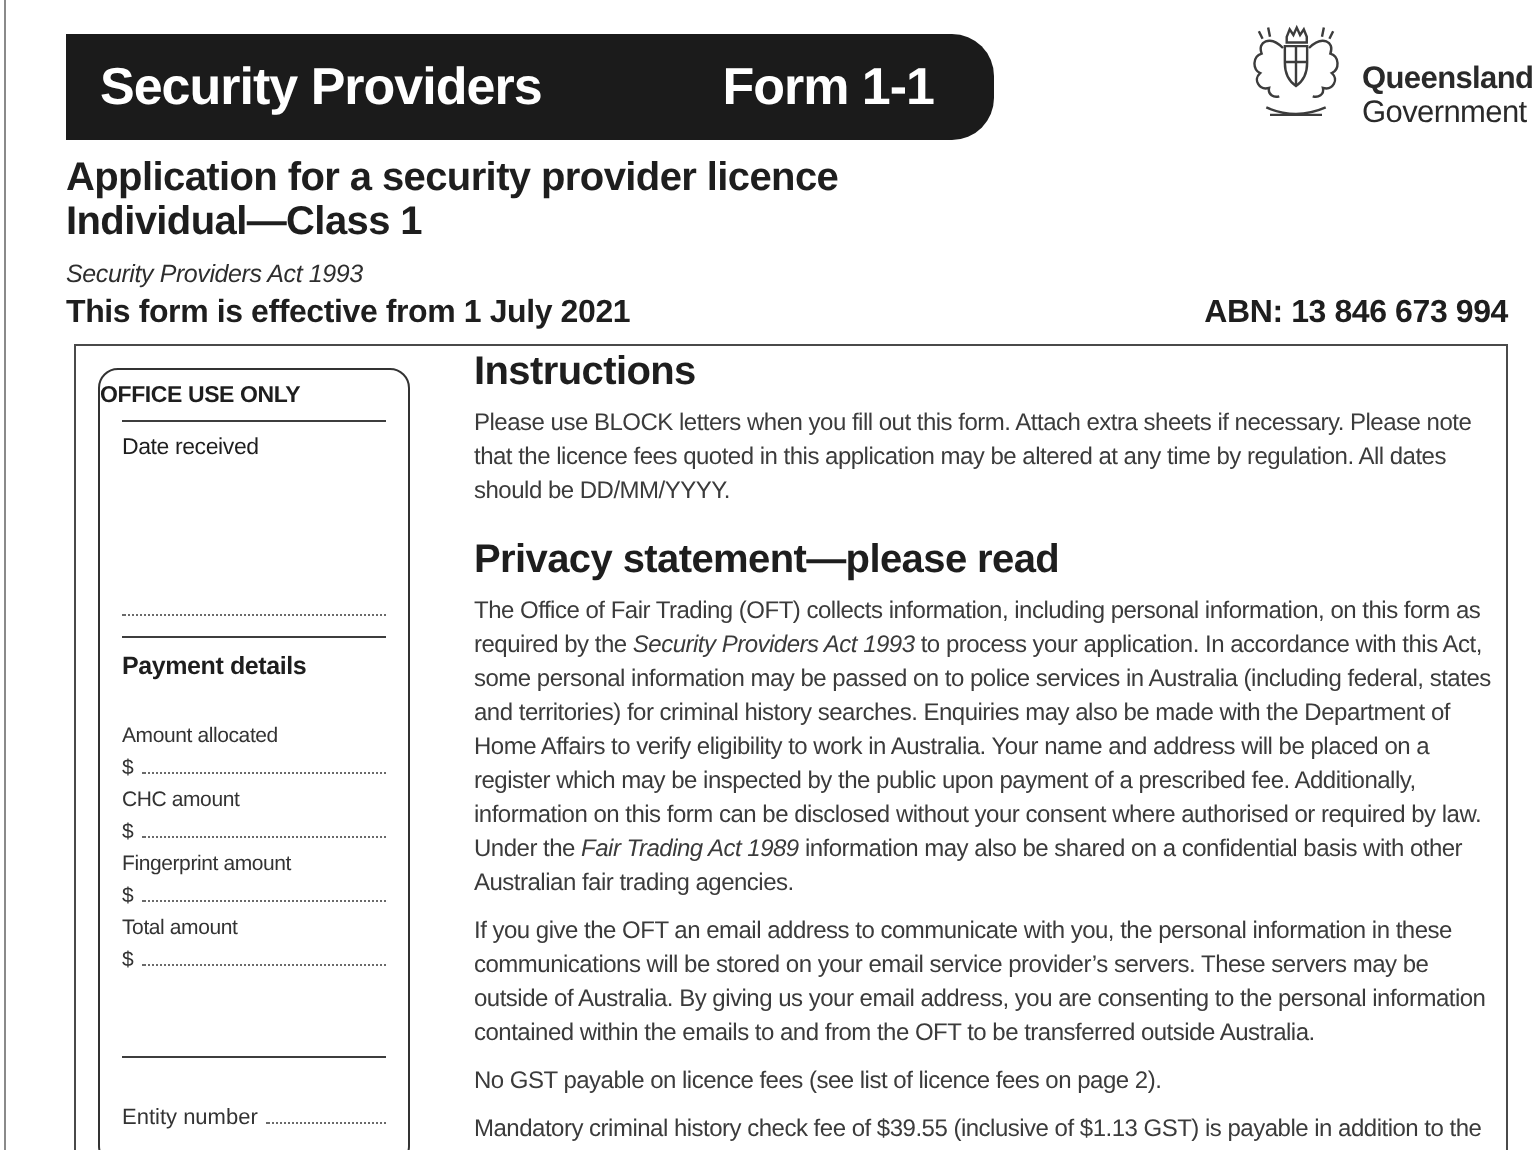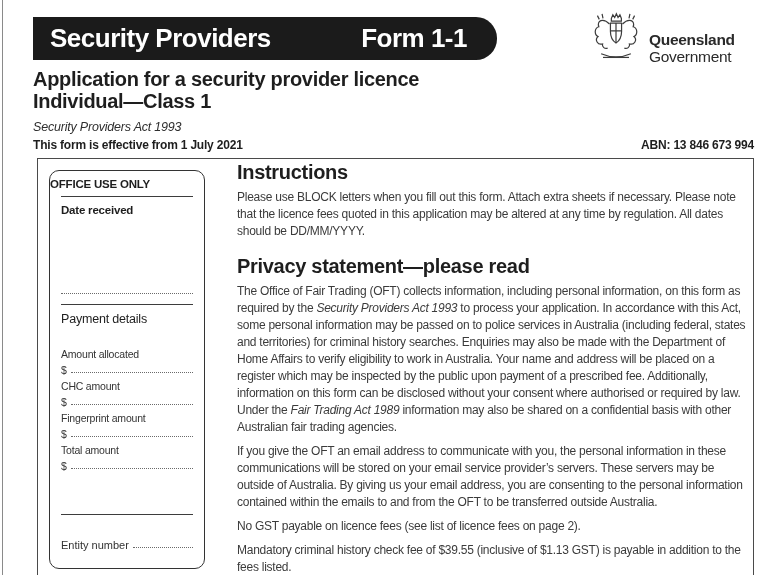--- a/index.html
+++ b/index.html
@@ -9,44 +9,44 @@
     --rule:#4a4a4a;
     --leader:#6a6a6a;
   }
   *{margin:0;padding:0;box-sizing:border-box;}
   html,body{background:#fff;}
   body{font-family:"Liberation Sans","DejaVu Sans",sans-serif;}
   .page{position:relative;width:768px;height:575px;overflow:hidden;background:#fff;}
   .scan-edge{position:absolute;left:2px;top:0;bottom:0;width:1px;background:#8a8a8a;}
 
   
-  .banner{margin:17px 0 0 33px;width:464px;height:43px;background:var(--banner-bg);
+  .banner{margin:17px 0 0 33px;width:464px;height:53px;background:var(--banner-bg);
     border-radius:0 21px 21px 0;display:flex;align-items:center;justify-content:space-between;
     padding:0 30px 0 17px;}
   .banner-title,.banner-form{color:#fff;font-weight:bold;font-size:26px;letter-spacing:-0.5px;}
-  .logo{position:absolute;left:590px;top:10px;display:flex;}
+  .logo{position:absolute;left:622px;top:10px;display:flex;}
   .crest{width:52px;height:54px;}
   .crest path,.crest circle{stroke:#3c3c3c;stroke-width:1.3;fill:none;}
   .logo-text{margin-left:7px;margin-top:21px;color:#2a2a2a;font-size:15.5px;line-height:17px;letter-spacing:-0.3px;}
   .logo-line1{font-weight:bold;}
   h1{margin:8px 0 0 33px;font-size:20px;line-height:22px;color:var(--heading);letter-spacing:-0.3px;}
   .act{margin:8px 0 0 33px;font-style:italic;font-size:12.5px;color:#2e2e2e;letter-spacing:-0.2px;}
   .meta-row{margin:4px 0 0 33px;width:721px;display:flex;justify-content:space-between;
-    font-weight:bold;font-size:12px;color:var(--heading);letter-spacing:-0.2px;}
+    font-weight:bold;font-size:16px;color:var(--heading);letter-spacing:-0.2px;}
 
   
   .outer-box{position:relative;margin:6px 0 0 37px;width:717px;height:480px;border:1px solid var(--rule);}
 
   
   .office-box{position:absolute;left:11px;top:11px;width:156px;height:399px;
     border:1.5px solid #333;border-radius:10px;color:var(--heading);}
   .office-title{margin-top:7px;text-align:left;font-weight:bold;font-size:11.5px;letter-spacing:-0.2px;}
   .office-hr{border:none;border-top:1.2px solid #3d3d3d;margin:6px 11px 0;}
-  .office-sub{margin:7px 11px 0;font-weight:bold;font-size:11.5px;letter-spacing:-0.2px;}
-  .office-sub2{margin:7px 11px 0;font-weight:normal;font-size:12.5px;letter-spacing:-0.2px;}
+  .office-sub{margin:7px 11px 0;font-weight:normal;font-size:11.5px;letter-spacing:-0.2px;}
+  .office-sub2{margin:7px 11px 0;font-weight:bold;font-size:12.5px;letter-spacing:-0.2px;}
   .leader-line{margin:77px 11px 0;border-bottom:1.5px dotted var(--leader);height:0;}
   .pay-fields{margin-top:22px;}
   .pay-field{margin:0 11px 4px;}
   .pay-label{font-size:10.5px;color:#333;line-height:13px;letter-spacing:-0.2px;}
   .pay-line{display:flex;align-items:flex-end;height:15px;font-size:10.5px;color:#333;}
   .leader{flex:1;border-bottom:1.5px dotted var(--leader);margin:0 0 3px 4px;}
   .entity-hr{margin-top:42px;}
   .entity-row{display:flex;align-items:flex-end;margin:22px 11px 0;font-size:11px;color:#333;height:14px;}
 
   

